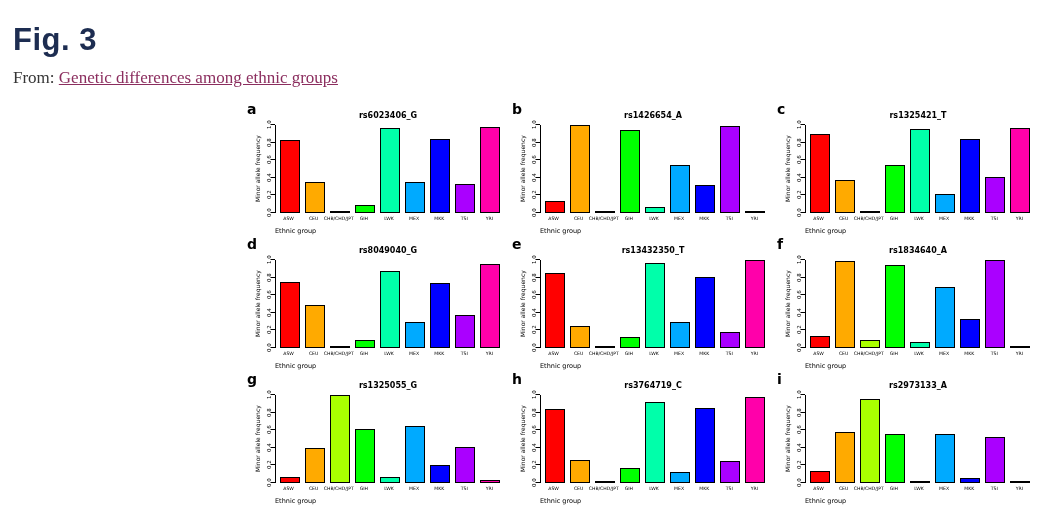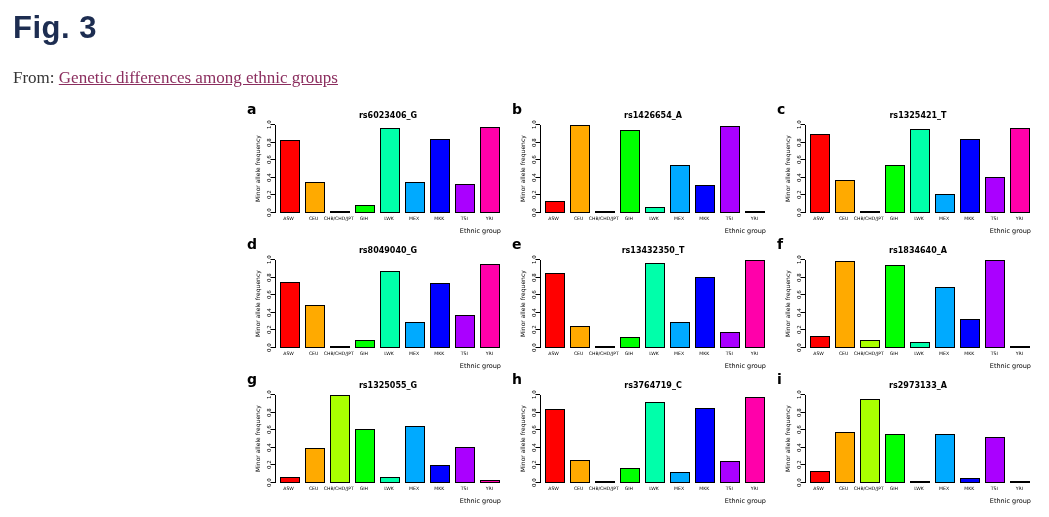--- a/index.html
+++ b/index.html
@@ -1,21 +1,21 @@
 <!DOCTYPE html>
 <html><head>
 <meta charset="utf-8">
 <style>
   * { box-sizing: border-box; }
   html,body { margin:0; padding:0; background:#ffffff; }
   body {
     width:1049px; height:517px; position:relative; overflow:hidden;
     font-family:"Liberation Sans", sans-serif;
   }
-  .page-header { position:absolute; left:13px; top:10px; }
+  .page-header { position:absolute; left:13px; top:22px; }
   .fig-title {
     margin:0; font-size:31px; font-weight:bold; letter-spacing:0.5px;
     color:#1d2d51; font-family:"Liberation Sans", sans-serif;
   }
   .from-line {
     position:absolute; left:13px; top:68px;
     font-family:"Liberation Serif", serif; font-size:17px; color:#363636;
   }
   .article-link { color:#8b2d5e; text-decoration:underline; cursor:pointer; }
   .figure-grid { position:absolute; left:245px; top:103px; width:796px; height:406px; }
@@ -41,21 +41,21 @@
   .y-axis-label {
     position:absolute; left:8px; top:22px; height:88px; width:9px;
     writing-mode:vertical-rl; transform:rotate(180deg);
     font-size:6px; color:#000; text-align:center; line-height:9px; white-space:nowrap;
   }
   .xtick-label {
     position:absolute; top:113px; font-size:4.6px; color:#000;
     text-align:center; white-space:nowrap; transform:translateX(-50%);
   }
   .x-axis-label {
-    position:absolute; left:30px; top:124px; width:226px; text-align:right;
+    position:absolute; left:30px; top:124px; width:226px; text-align:left;
     font-size:6.5px; color:#000;
   }
 </style>
 </head>
 <body>
 
 <div class="page-header">
   <h1 class="fig-title">Fig. 3</h1>
 </div>
 

